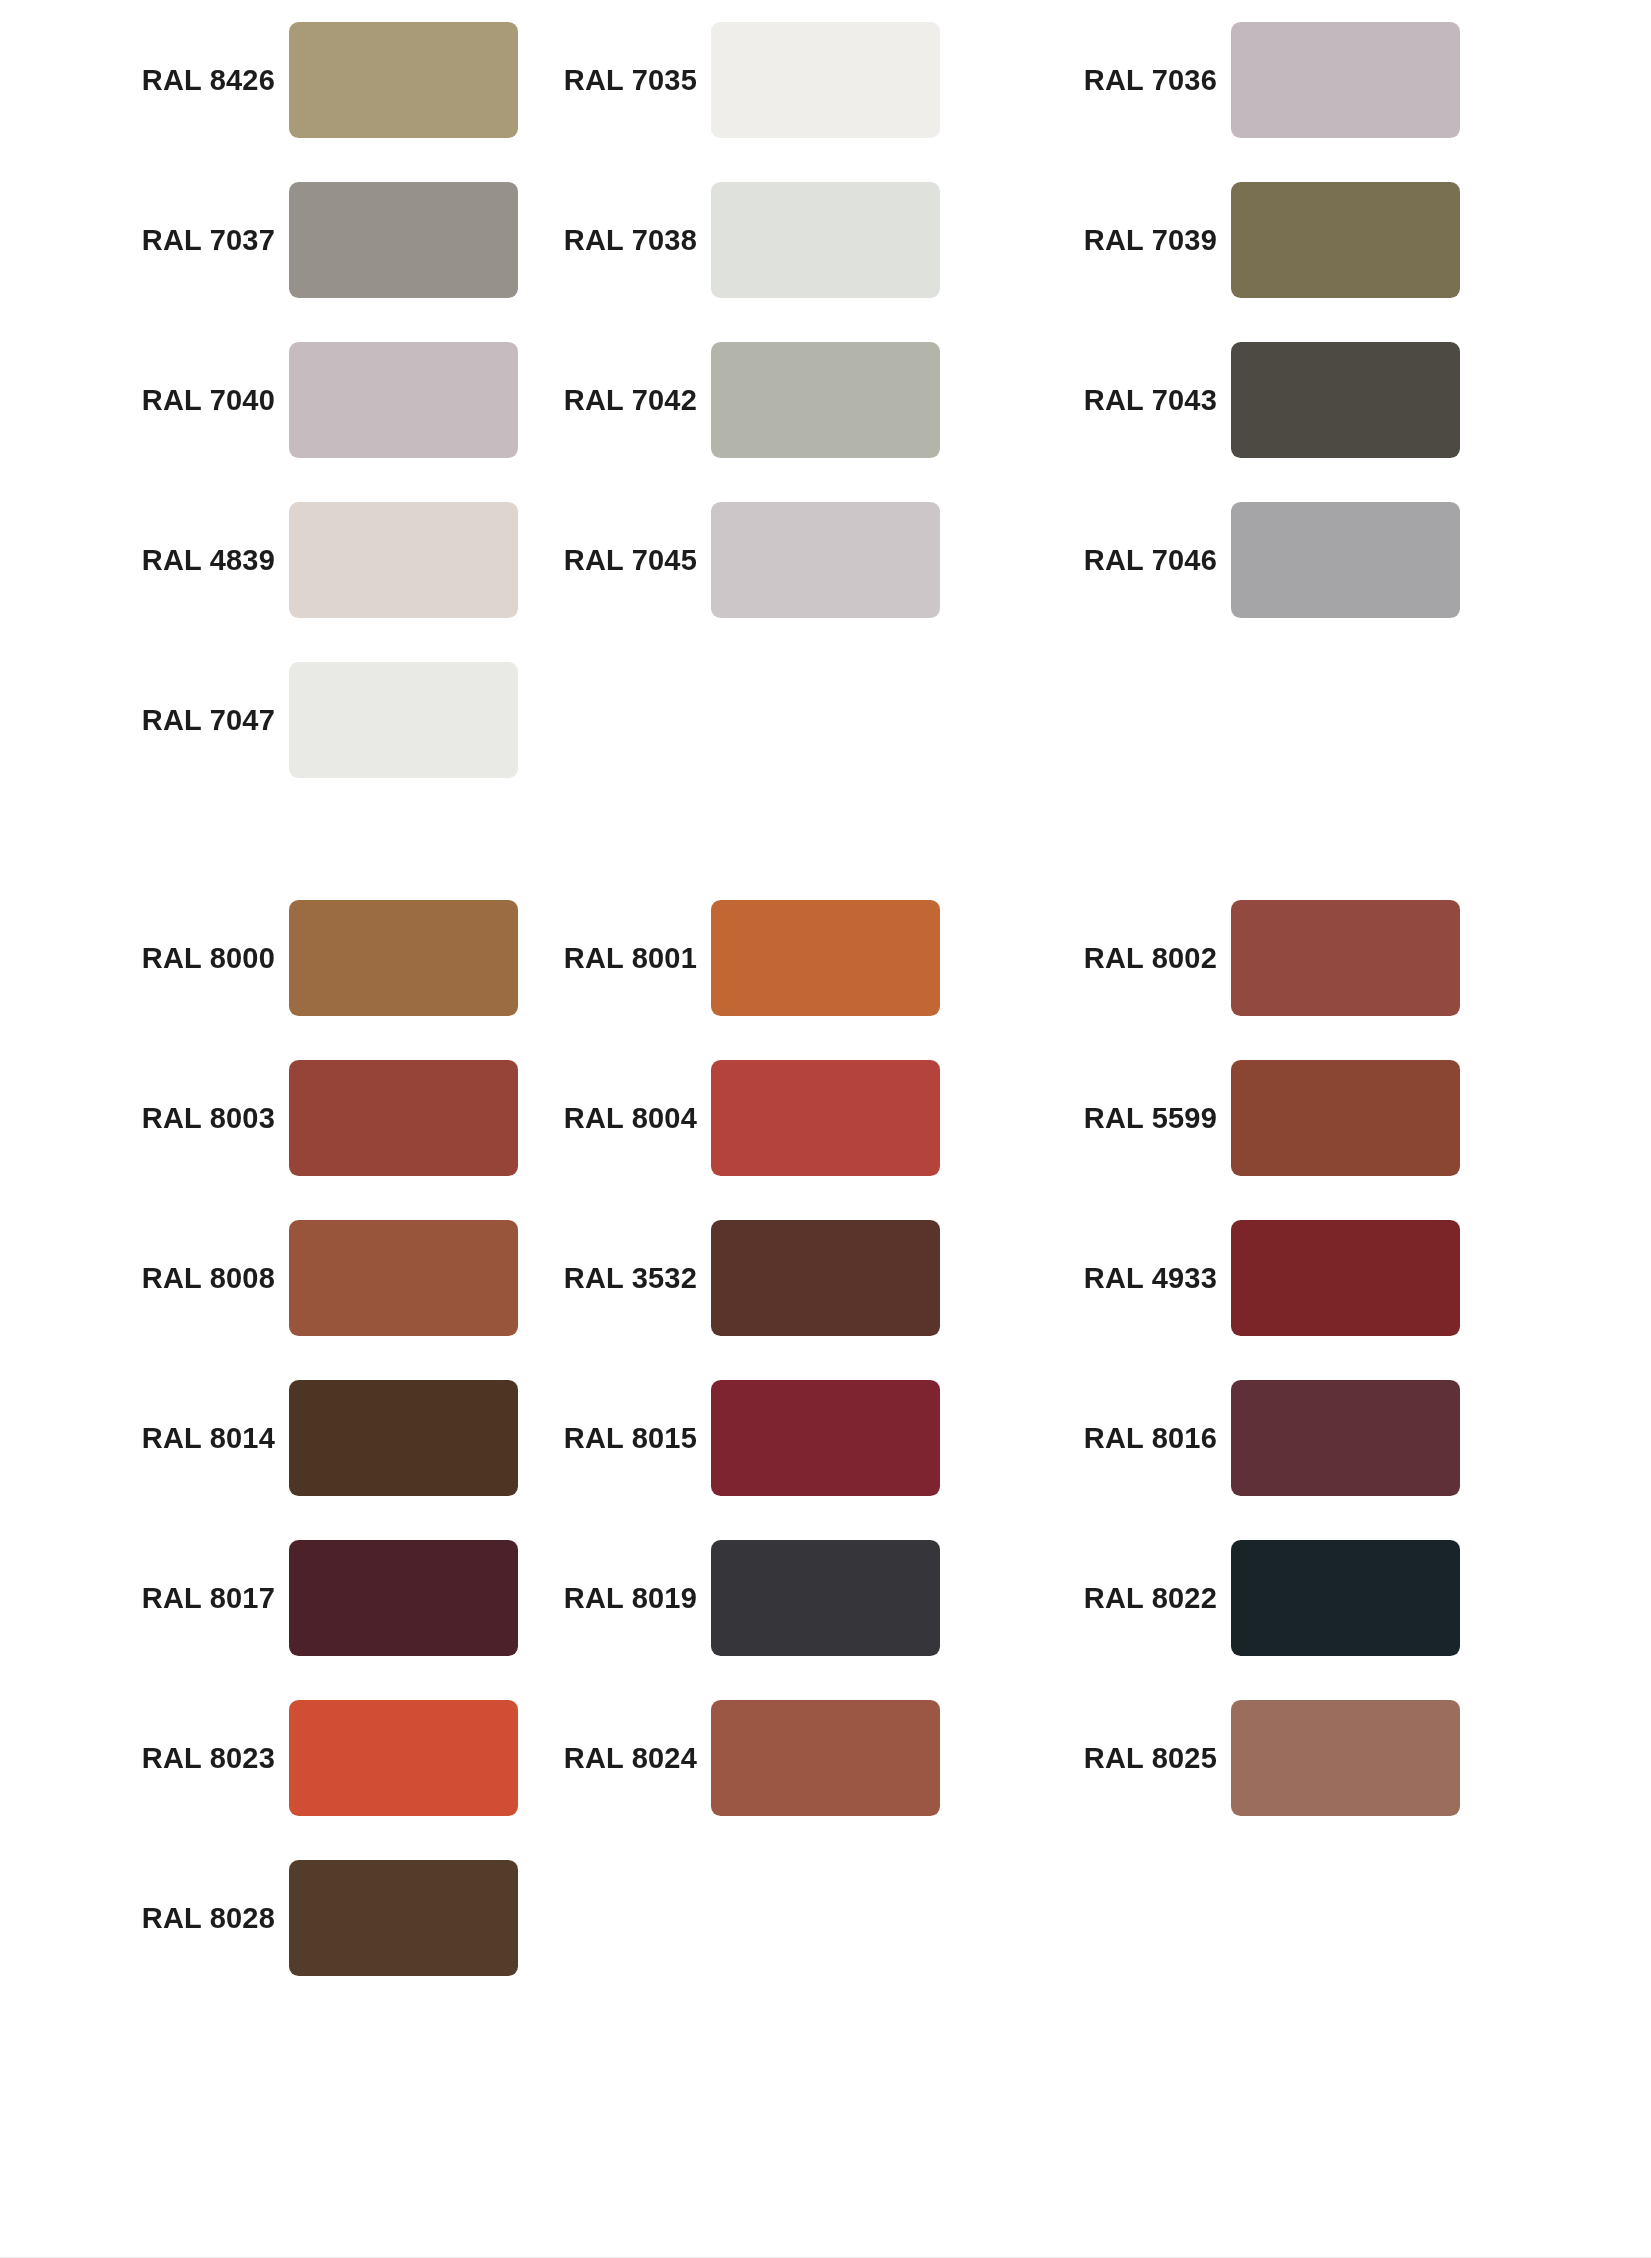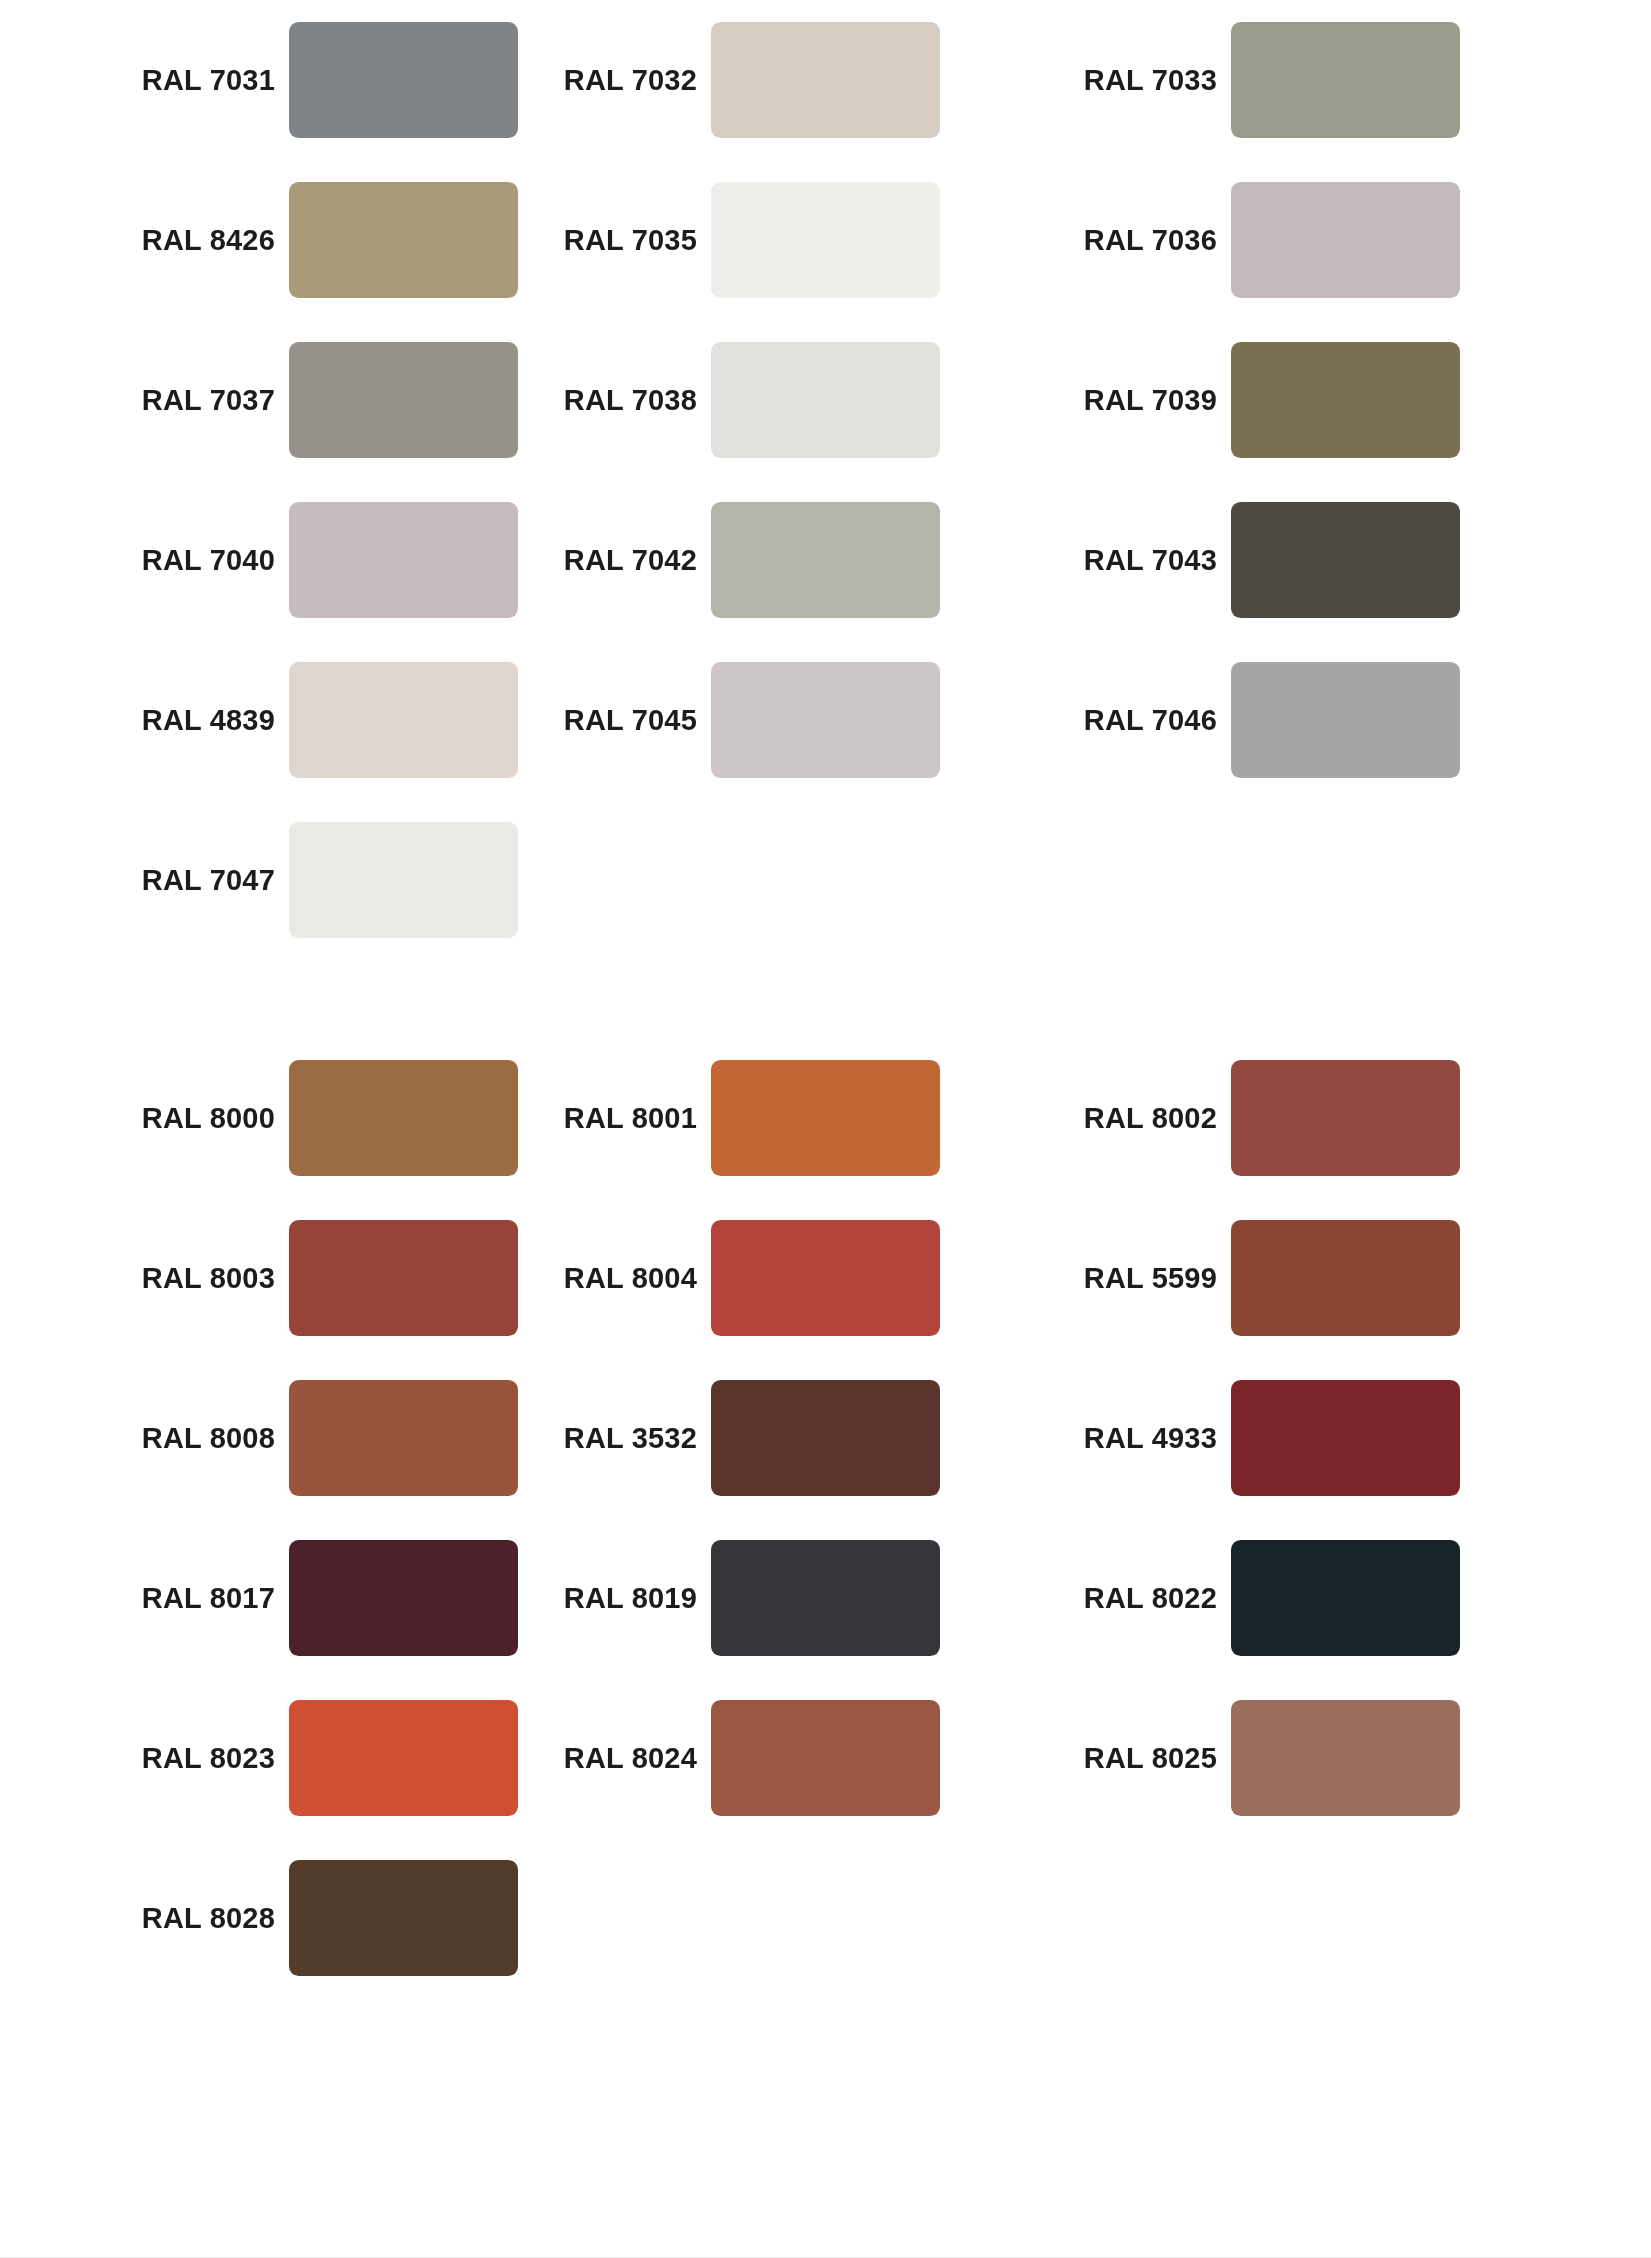--- a/index.html
+++ b/index.html
@@ -94,34 +94,20 @@
   }
 </style>
 </head>
 <body>
 
 <div id="page" style="background: rgb(255, 255, 255);">
   <div class="chart" id="chart-root">
       <div class="group">
         <div class="row">
           <div class="cell col-pad-1">
-            <div class="swatch-label" style="color: rgb(28, 28, 28);">RAL 7031</div>
-            <div class="swatch" style="background-color: rgb(129, 132, 135); border-radius: 9.7px;"></div>
-          </div>
-          <div class="cell col-pad-2">
-            <div class="swatch-label" style="color: rgb(28, 28, 28);">RAL 7032</div>
-            <div class="swatch" style="background-color: rgb(213, 205, 192); border-radius: 9.7px;"></div>
-          </div>
-          <div class="cell col-pad-3">
-            <div class="swatch-label" style="color: rgb(28, 28, 28);">RAL 7033</div>
-            <div class="swatch" style="background-color: rgb(155, 157, 140); border-radius: 9.7px;"></div>
-          </div>
-        </div>
-        <div class="row">
-          <div class="cell col-pad-1">
             <div class="swatch-label" style="color: rgb(28, 28, 28);">RAL 8426</div>
             <div class="swatch" style="background-color: rgb(170, 155, 120); border-radius: 9.7px;"></div>
           </div>
           <div class="cell col-pad-2">
             <div class="swatch-label" style="color: rgb(28, 28, 28);">RAL 7035</div>
             <div class="swatch" style="background-color: rgb(240, 238, 234); border-radius: 9.7px;"></div>
           </div>
           <div class="cell col-pad-3">
             <div class="swatch-label" style="color: rgb(28, 28, 28);">RAL 7036</div>
             <div class="swatch" style="background-color: rgb(196, 184, 191); border-radius: 9.7px;"></div>
@@ -218,20 +204,34 @@
             <div class="swatch-label" style="color: rgb(28, 28, 28);">RAL 8008</div>
             <div class="swatch" style="background-color: rgb(153, 84, 60); border-radius: 9.7px;"></div>
           </div>
           <div class="cell col-pad-2">
             <div class="swatch-label" style="color: rgb(28, 28, 28);">RAL 3532</div>
             <div class="swatch" style="background-color: rgb(90, 51, 43); border-radius: 9.7px;"></div>
           </div>
           <div class="cell col-pad-3">
             <div class="swatch-label" style="color: rgb(28, 28, 28);">RAL 4933</div>
             <div class="swatch" style="background-color: rgb(123, 37, 40); border-radius: 9.7px;"></div>
+          </div>
+        </div>
+        <div class="row">
+          <div class="cell col-pad-1">
+            <div class="swatch-label" style="color: rgb(28, 28, 28);">RAL 8014</div>
+            <div class="swatch" style="background-color: rgb(78, 53, 35); border-radius: 9.7px;"></div>
+          </div>
+          <div class="cell col-pad-2">
+            <div class="swatch-label" style="color: rgb(28, 28, 28);">RAL 8015</div>
+            <div class="swatch" style="background-color: rgb(126, 36, 48); border-radius: 9.7px;"></div>
+          </div>
+          <div class="cell col-pad-3">
+            <div class="swatch-label" style="color: rgb(28, 28, 28);">RAL 8016</div>
+            <div class="swatch" style="background-color: rgb(96, 48, 56); border-radius: 9.7px;"></div>
           </div>
         </div>
         <div class="row">
           <div class="cell col-pad-1">
             <div class="swatch-label" style="color: rgb(28, 28, 28);">RAL 8017</div>
             <div class="swatch" style="background-color: rgb(76, 33, 41); border-radius: 9.7px;"></div>
           </div>
           <div class="cell col-pad-2">
             <div class="swatch-label" style="color: rgb(28, 28, 28);">RAL 8019</div>
             <div class="swatch" style="background-color: rgb(54, 54, 58); border-radius: 9.7px;"></div>

